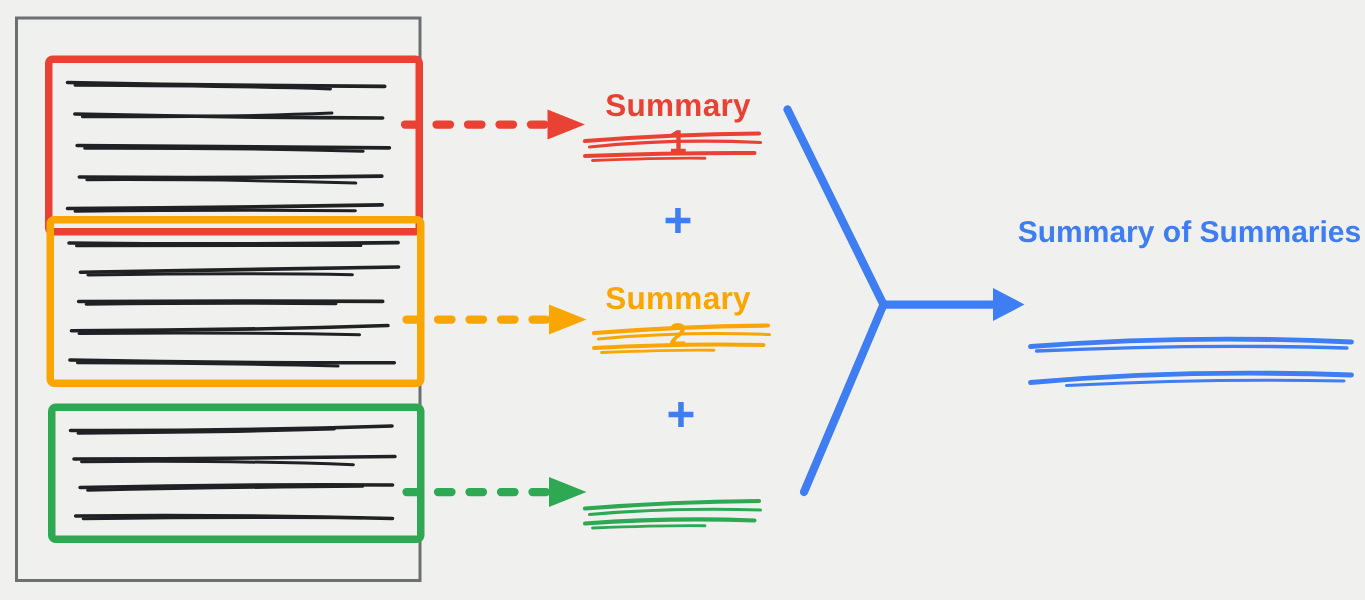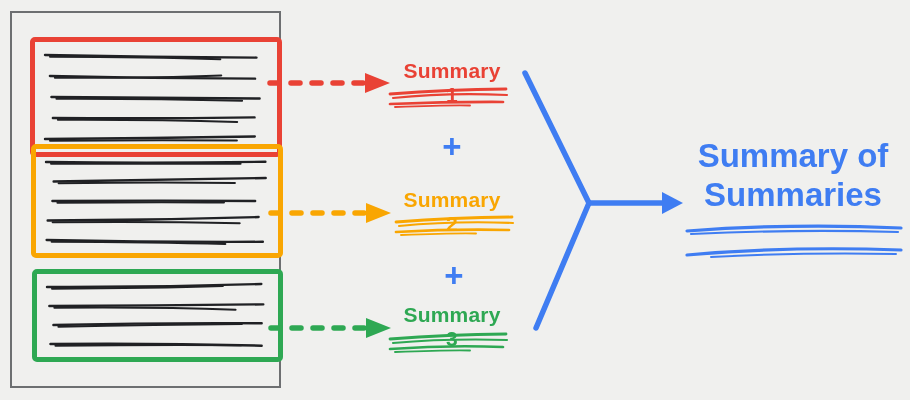--- a/index.html
+++ b/index.html
@@ -33,21 +33,21 @@
   #underline-3 { left:388px; top:331px; }
 
   .plus { position:absolute; width:36px; text-align:center;
           font-size:33px; font-weight:800; line-height:36px; }
   #plus-1 { left:434px; top:129px; }
   #plus-2 { left:436px; top:258px; }
 
   #merge-arrow { position:absolute; left:513px; top:63px; width:180px; height:280px; }
 
   .result-label { position:absolute; left:678px; top:136px; width:230px;
-                  text-align:center; font-size:33px; font-weight:700; line-height:39px; }
+                  text-align:center; font-size:20px; font-weight:700; line-height:39px; }
   #result-underline { position:absolute; left:683px; top:220px; width:222px; height:44px; }
 </style>
 </head>
 <body style="background: rgb(240, 240, 238);">
 
 <div class="canvas">
 
   <div class="doc-panel" style="border-color: rgb(109, 111, 113);">
     <div class="chunk" id="chunk-1" style="border-color: rgb(233, 66, 53);">
       <svg width="242" height="110">
@@ -117,21 +117,20 @@
   <div class="summary-label" id="summary-label-2" style="color: rgb(249, 166, 2);">Summary 2</div>
   <svg class="underline-svg" id="underline-2">
       <path d="M2,8 Q60,3.5153005495809957 118,3" stroke="#F9A602" stroke-width="2.8" fill="none" stroke-linecap="round"></path>
       <path d="M5,12 Q60,6.72510065485267 119,9" stroke="#F9A602" stroke-width="2.1" fill="none" stroke-linecap="round"></path>
       <path d="M2,18 Q60,14.766723911992017 115,16" stroke="#F9A602" stroke-width="2.7" fill="none" stroke-linecap="round"></path>
       <path d="M7,21 Q60,19 82,19.5" stroke="#F9A602" stroke-width="1.9" fill="none" stroke-linecap="round"></path>
     </svg>
 
   <div class="plus" id="plus-2" style="color: rgb(63, 125, 242);">+</div>
 
-  <div class="summary-label" id="summary-label-3" style="color: rgb(46, 168, 83);">Summary 3</div>
   <svg class="underline-svg" id="underline-3">
       <path d="M2,8 Q60,3.5153396814273106 118,3" stroke="#2EA853" stroke-width="2.8" fill="none" stroke-linecap="round"></path>
       <path d="M5,12 Q60,7.251251807670343 119,9" stroke="#2EA853" stroke-width="2.1" fill="none" stroke-linecap="round"></path>
       <path d="M2,18 Q60,13.789145200316929 115,16" stroke="#2EA853" stroke-width="2.7" fill="none" stroke-linecap="round"></path>
       <path d="M7,21 Q60,19 82,19.5" stroke="#2EA853" stroke-width="1.9" fill="none" stroke-linecap="round"></path>
     </svg>
 
   <svg id="merge-arrow">
     <line x1="12" y1="10" x2="76" y2="140" stroke-width="5.5" stroke-linecap="round" stroke="#3F7DF2" fill="none"></line>
     <line x1="23" y1="265" x2="76" y2="140" stroke-width="5.5" stroke-linecap="round" stroke="#3F7DF2" fill="none"></line>

